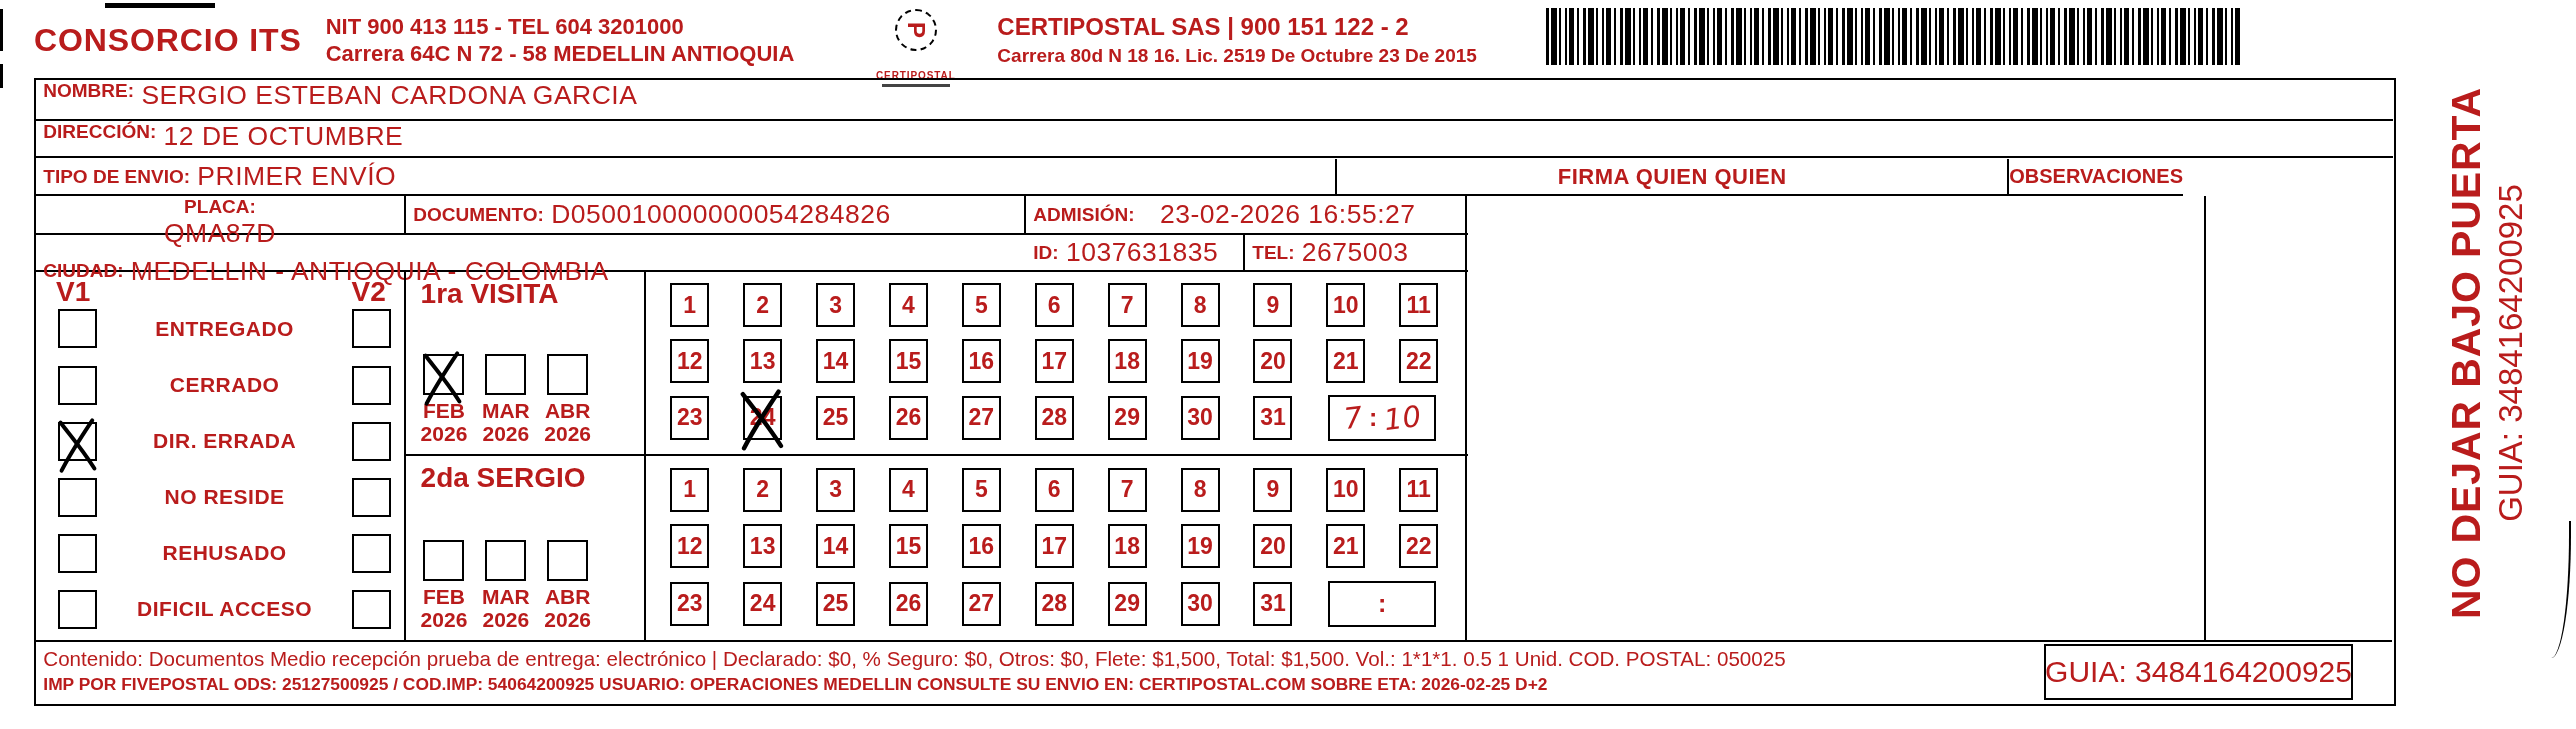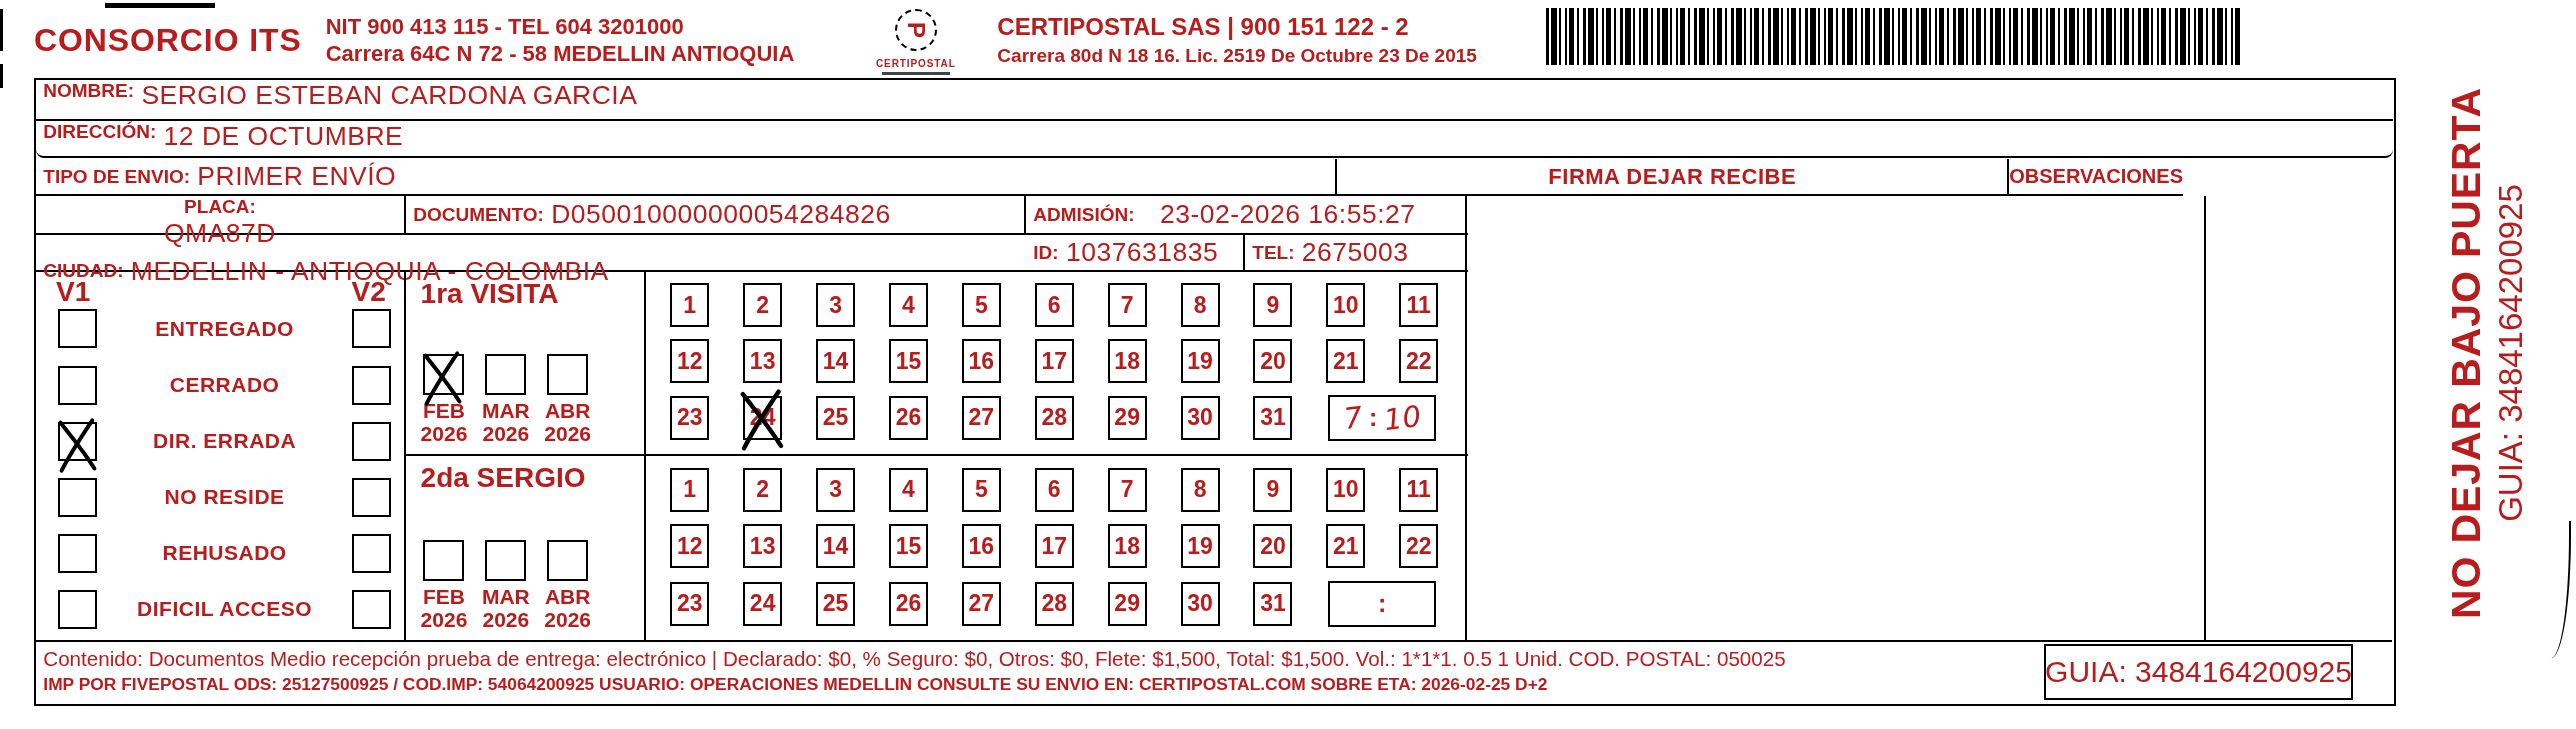--- a/index.html
+++ b/index.html
@@ -14,21 +14,21 @@
            border-right:2.7px solid #000;border-radius:0 0 90% 0;}
 
   
   .header{position:absolute;left:34px;top:3.7px;width:2207px;height:71px;display:flex;align-items:flex-start;}
   .company-name{font-size:32px;font-weight:600;margin-top:18.3px;letter-spacing:0.9px;white-space:nowrap;}
   .company-info{margin-left:24px;margin-top:9.1px;font-size:22px;font-weight:700;line-height:27.4px;white-space:nowrap;}
   .logo{margin-left:62px;margin-top:5.5px;width:119px;text-align:center;flex:none;}
   .logo-circle{width:38px;height:38px;border:2.7px dashed #000;border-radius:50%;margin:0 auto;
                display:flex;align-items:center;justify-content:center;}
   .logo-p{font-size:24px;font-weight:700;transform:rotate(90deg);}
-  .logo-text{font-size:10px;font-weight:700;letter-spacing:0.9px;margin-top:7px;}
+  .logo-text{font-size:10px;font-weight:700;letter-spacing:0.9px;margin-top:19px;}
   .logo-tag{width:68px;height:2.7px;background:#444;margin:2.7px auto 0;}
   .partner-info{margin-left:22px;margin-top:9.1px;white-space:nowrap;}
   .partner-name{font-size:24px;font-weight:700;}
   .partner-address{font-size:19px;font-weight:700;margin-top:4.6px;}
   .barcode{margin-left:auto;margin-top:4.6px;width:695px;height:57px;
     background:repeating-linear-gradient(90deg,
       #000 0px,#000 2.7px,#fff 2.7px,#fff 5.5px,
       #000 5.5px,#000 11px,#fff 11px,#fff 12.8px,
       #000 12.8px,#000 14.6px,#fff 14.6px,#fff 19px,
       #000 19px,#000 21px,#fff 21px,#fff 23px,
@@ -37,21 +37,21 @@
 
   
   .main-table{position:absolute;left:34px;top:78px;width:2362px;height:628px;
               border:2.7px solid #000;box-sizing:border-box;}
   .row{position:absolute;left:0;box-sizing:border-box;border-bottom:2.7px solid #000;
        display:flex;align-items:stretch;}
   .cell{display:flex;align-items:center;box-sizing:border-box;}
   .lbl{font-weight:700;font-size:19px;margin:0 7.3px 0 7.3px;white-space:nowrap;}
   .val{font-size:26.5px;font-weight:500;white-space:nowrap;letter-spacing:0.5px;}
   .row-nombre{top:0;height:41px;width:2357px;}
-  .row-direccion{top:41px;height:37px;width:2357px;border-radius:8px;}
+  .row-direccion{top:41px;height:37px;width:2357px;}
   .row-tipo{top:79px;height:37px;width:2147px;}
   .tipo-cell{width:1429px;}
   .firma-header{width:739px;border-left:2.7px solid #000;justify-content:center;
                 font-size:22px;font-weight:700;letter-spacing:0.5px;}
   .obs-header{flex:1;border-left:2.7px solid #000;justify-content:center;font-size:20px;font-weight:700;}
   .row-placa{top:116px;height:39px;width:1432px;}
   .placa-cell{width:370px;border-right:2.7px solid #000;flex-direction:column;}
   .documento-cell{width:620px;border-right:2.7px solid #000;}
   .admision-cell{flex:1;gap:18px;}
   .row-ciudad{top:155px;height:37px;width:1432px;}
@@ -159,21 +159,21 @@
     <div class="row row-direccion">
       <span class="lbl">DIRECCIÓN:</span>
       <span class="val">12 DE OCTUMBRE</span>
     </div>
 
     <div class="row row-tipo">
       <div class="cell tipo-cell">
         <span class="lbl">TIPO DE ENVIO:</span>
         <span class="val">PRIMER ENVÍO</span>
       </div>
-      <div class="cell firma-header">FIRMA DEJAR RECIBE</div>
+      <div class="cell firma-header">FIRMA QUIEN QUIEN</div>
       <div class="cell obs-header">OBSERVACIONES</div>
     </div>
 
     <div class="row row-placa">
       <div class="cell placa-cell">
         <span class="lbl">PLACA:</span>
         <span class="val">QMA87D</span>
       </div>
       <div class="cell documento-cell">
         <span class="lbl">DOCUMENTO:</span>

